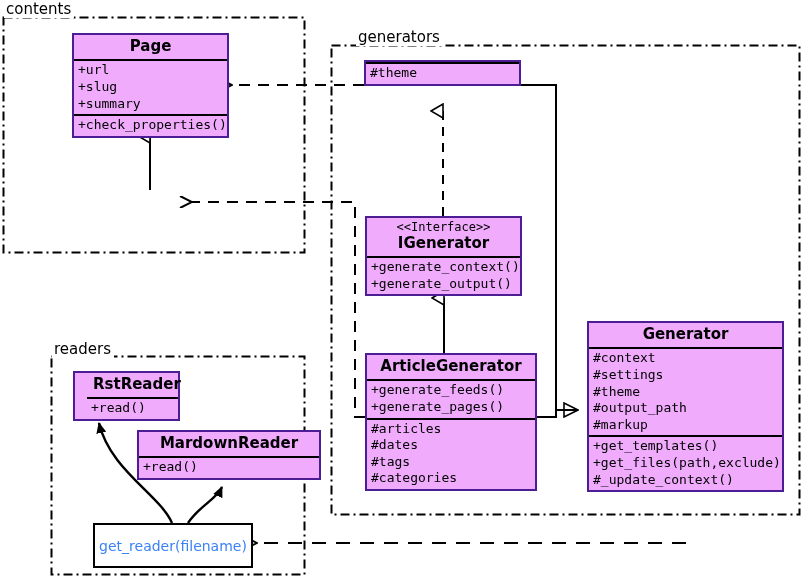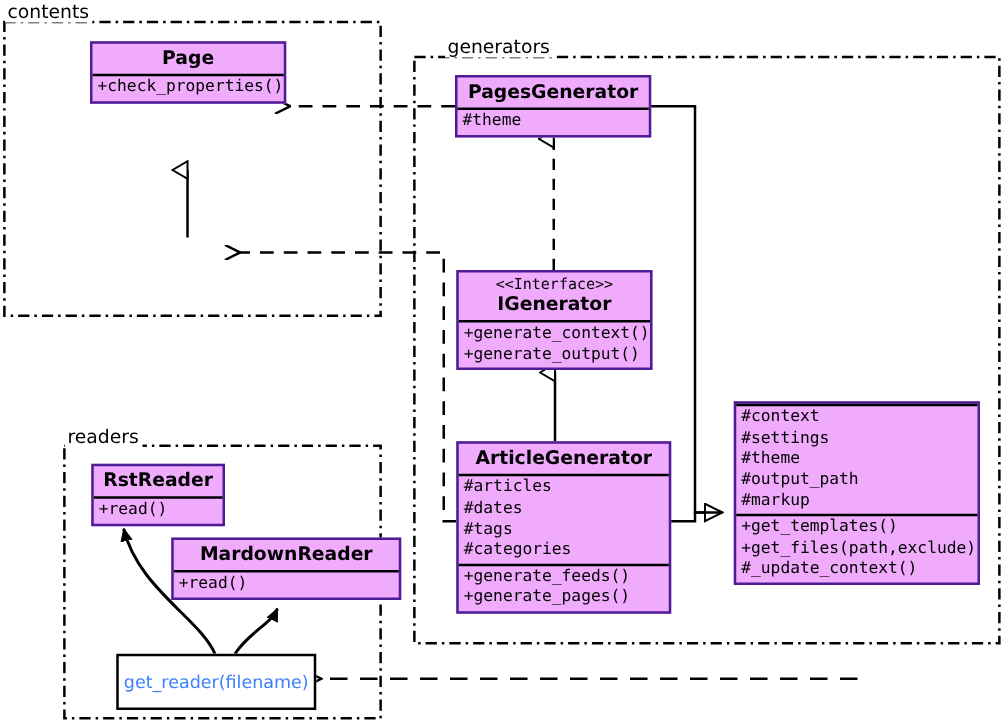--- a/index.html
+++ b/index.html
@@ -138,73 +138,78 @@
 
   <div class="pkg-label" style="left:4px; top:0px;">contents</div>
 
   <div class="pkg-label" style="left:332px; top:28px;margin-left:24px;">generators</div>
 
   <div class="pkg-label" style="left:52px; top:340px;">readers</div>
 
   <div class="uml-box" style="left:72px; top:33px; width:157px;">
     <div class="uml-title">Page</div>
     <div class="uml-compartment">
+      <div class="row">+url</div>
+      <div class="row">+slug</div>
+      <div class="row">+summary</div>
+    </div>
+    <div class="uml-compartment">
       <div class="row">+check_properties()</div>
     </div>
   </div>
 
 
   <div class="uml-box" style="left:364px; top:60px; width:157px;">
-    <div class="uml-title">PagesGenerator</div>
     <div class="uml-compartment">
       <div class="row">#theme</div>
     </div>
   </div>
 
   <div class="uml-box" style="left:365px; top:216px; width:157px;">
     <div class="uml-title">
       <span class="uml-stereotype">&lt;&lt;Interface&gt;&gt;</span>
       <span>IGenerator</span>
     </div>
     <div class="uml-compartment">
       <div class="row">+generate_context()</div>
       <div class="row">+generate_output()</div>
     </div>
   </div>
 
   <div class="uml-box" style="left:365px; top:353px; width:172px;">
     <div class="uml-title">ArticleGenerator</div>
     <div class="uml-compartment">
+      <div class="row">+generate_feeds()</div>
+      <div class="row">+generate_pages()</div>
+    </div>
+    <div class="uml-compartment">
       <div class="row">#articles</div>
       <div class="row">#dates</div>
       <div class="row">#tags</div>
       <div class="row">#categories</div>
     </div>
-    <div class="uml-compartment">
-      <div class="row">+generate_feeds()</div>
-      <div class="row">+generate_pages()</div>
-    </div>
   </div>
 
   <div class="uml-box" style="left:587px; top:321px; width:197px;">
+    <div class="uml-title">Generator</div>
     <div class="uml-compartment">
       <div class="row">#context</div>
       <div class="row">#settings</div>
       <div class="row">#theme</div>
       <div class="row">#output_path</div>
       <div class="row">#markup</div>
     </div>
     <div class="uml-compartment">
       <div class="row">+get_templates()</div>
       <div class="row">+get_files(path,exclude)</div>
       <div class="row">#_update_context()</div>
     </div>
   </div>
 
-  <div class="uml-box" style="left:73px; top:371px; width:107px;">
+  <div class="uml-box" style="left:73px; top:371px; width:107px;padding-left:12px;">
     <div class="uml-title">RstReader</div>
     <div class="uml-compartment">
       <div class="row">+read()</div>
     </div>
   </div>
 
   <div class="uml-box" style="left:137px; top:430px; width:184px;">
     <div class="uml-title">MardownReader</div>
     <div class="uml-compartment">
       <div class="row">+read()</div>

